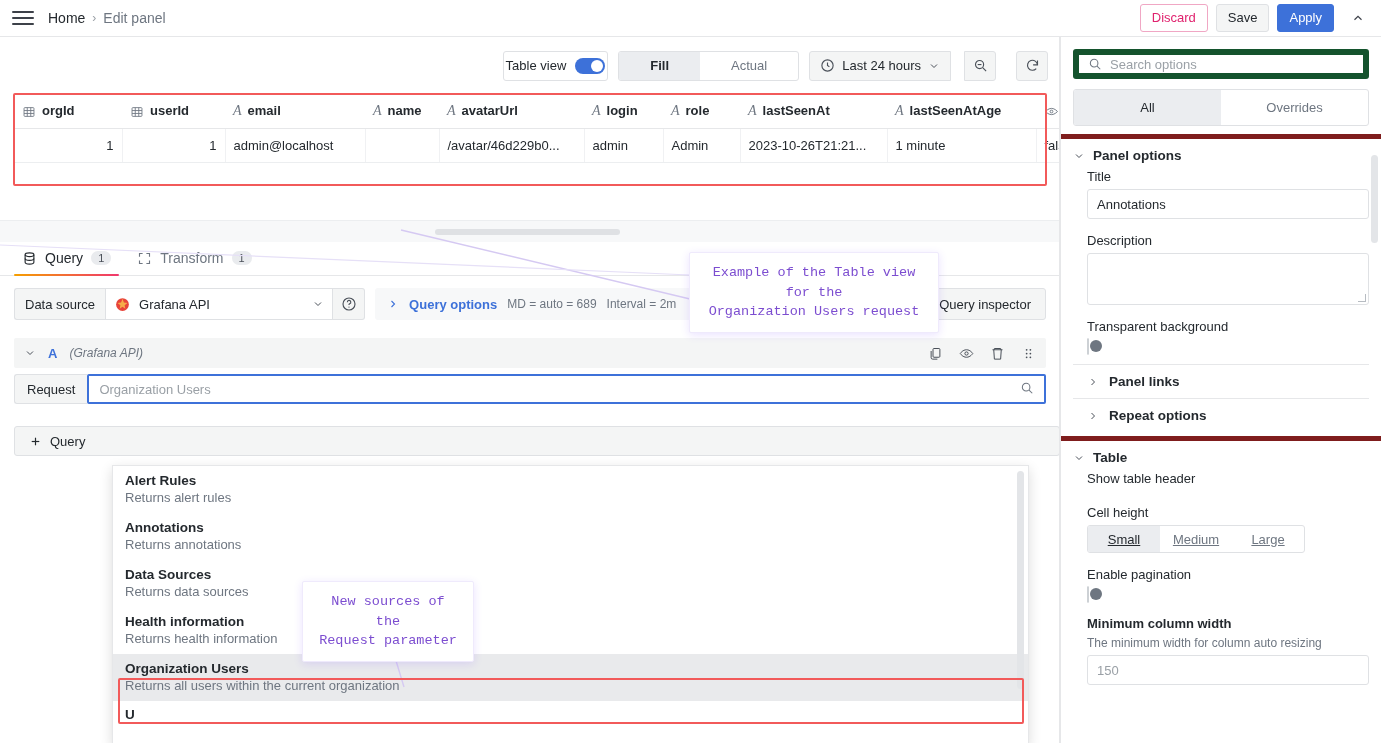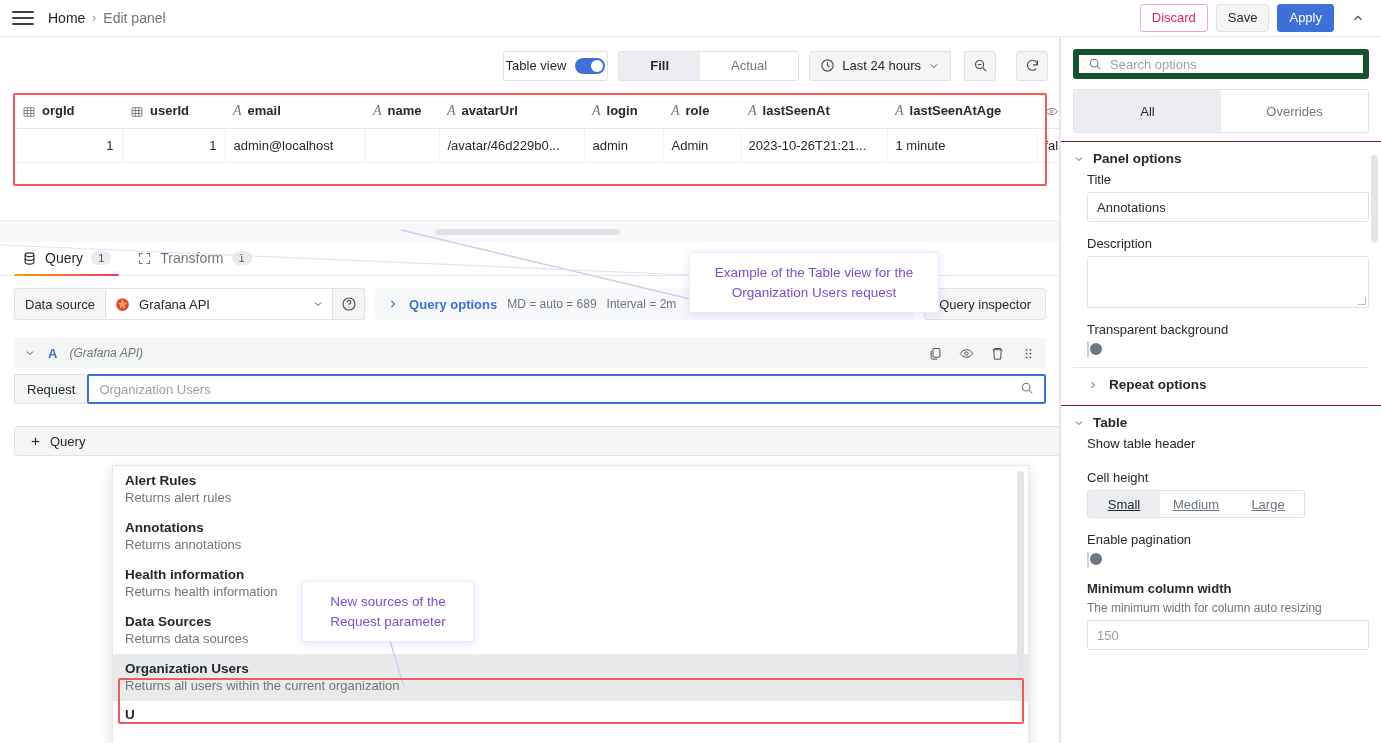--- a/index.html
+++ b/index.html
@@ -105,30 +105,30 @@
 
   
   .dropdown { position:absolute; left:112px; top:428px; width:917px; height:280px; background:#fff; border:1px solid #e6e7e9; box-shadow:0 4px 12px rgba(0,0,0,.14); overflow:hidden; z-index:30;}
   .dd-item { padding:7px 12px 8px 12px; cursor:pointer;}
   .dd-item .t { font-size:13.5px; font-weight:600; color:#24292e; }
   .dd-item .d { font-size:13px; color:#6e7681; margin-top:2px;}
   .dd-item.sel { background:#e9eaec; }
   .dd-scroll { position:absolute; right:4px; top:5px; width:7px; height:218px; border-radius:4px; background:#e3e5e8;}
 
   
-  .callout { position:absolute; background:#fff; border:1px solid #efeafc; box-shadow:0 2px 8px rgba(124,77,255,.16); color:#7c4dd0; font-family:Liberation Sans, sans-serif; font-size:13.5px; text-align:center; padding:10px 14px; line-height:1.45; z-index:40; border-radius:2px;}
+  .callout { position:absolute; background:#fff; border:1px solid #efeafc; box-shadow:0 2px 8px rgba(124,77,255,.16); color:#7c4dd0; font-family:Liberation Mono, monospace; font-size:13.5px; text-align:center; padding:10px 14px; line-height:1.45; z-index:40; border-radius:2px;}
   .leader { position:absolute; z-index:35; pointer-events:none;}
 
   
   .rs-search { margin:12px 12px 10px 12px; height:30px; border:6px solid #14532d; border-radius:3px; display:flex; align-items:center; gap:8px; padding:0 9px;}
   .rs-search span.ph { color:#9aa0a6; font-size:13px;}
-  .rs-seg { margin:0 12px 8px 12px; display:flex; border:1px solid #dfe1e4; border-radius:3px; overflow:hidden; height:44px;}
+  .rs-seg { margin:0 12px 8px 12px; display:flex; border:1px solid #dfe1e4; border-radius:3px; overflow:hidden; height:37px;}
   .rs-seg > div { flex:1; display:flex; align-items:center; justify-content:center; font-size:13px; color:#6e7681; cursor:pointer;}
   .rs-seg > div.active { background:#ebedf0; color:#24292e; }
-  .rs-sect { border-top:1px solid #7f1d1d; padding:9px 12px 2px 12px; display:flex; align-items:center; gap:8px; cursor:pointer;}
+  .rs-sect { border-top:5px solid #7f1d1d; padding:9px 12px 2px 12px; display:flex; align-items:center; gap:8px; cursor:pointer;}
   .rs-sect .ttl { font-weight:600; font-size:13.5px; color:#24292e;}
   .rs-field { padding:4px 12px 10px 26px;}
   .rs-lab { font-size:13px; color:#24292e; margin-bottom:5px;}
   .rs-sub { font-size:12px; color:#6e7681; margin-bottom:5px;}
   .rs-input { height:30px; border:1px solid #dfe1e4; border-radius:3px; display:flex; align-items:center; padding:0 9px; font-size:13px; background:#fff;}
   .rs-input.ph { color:#9aa0a6;}
   .rs-textarea { height:52px; border:1px solid #dfe1e4; border-radius:3px; background:#fff; position:relative;}
   .rs-textarea:after{ content:""; position:absolute; right:2px; bottom:2px; width:7px; height:7px; border-right:1px solid #b7bcc2; border-bottom:1px solid #b7bcc2;}
   .rs-coll { margin:0 12px; border-top:1px solid #e6e7e9; padding:9px 0 9px 14px; display:flex; align-items:center; gap:10px; cursor:pointer;}
   .rs-coll .ttl { font-weight:600; font-size:13.5px;}
@@ -379,26 +379,26 @@
       <div id="dd-list">
           <div class="dd-item">
             <div class="t">Alert Rules</div>
             <div class="d">Returns alert rules</div>
           </div>
           <div class="dd-item">
             <div class="t">Annotations</div>
             <div class="d">Returns annotations</div>
           </div>
           <div class="dd-item">
+            <div class="t">Data Sources</div>
+            <div class="d">Returns data sources</div>
+          </div>
+          <div class="dd-item">
             <div class="t">Health information</div>
             <div class="d">Returns health information</div>
-          </div>
-          <div class="dd-item">
-            <div class="t">Data Sources</div>
-            <div class="d">Returns data sources</div>
           </div>
           <div class="dd-item sel">
             <div class="t">Organization Users</div>
             <div class="d">Returns all users within the current organization</div>
           </div>
           <div class="dd-item" style="padding-top: 6px; height: 20px; overflow: hidden;">
             <div class="t">U</div>
           </div>
         </div>
       <div class="dd-scroll"></div>
@@ -455,20 +455,26 @@
 
     <div class="rs-field">
       <div class="rs-lab">Transparent background</div>
       <span class="toggle off"><i></i></span>
     </div>
 
     <div class="rs-coll">
       <svg width="12" height="12" viewBox="0 0 24 24" fill="none" stroke="#4a5059" stroke-width="2">
           <polyline points="9,6 15,12 9,18"></polyline>
         </svg>
+      <span class="ttl">Panel links</span>
+    </div>
+    <div class="rs-coll">
+      <svg width="12" height="12" viewBox="0 0 24 24" fill="none" stroke="#4a5059" stroke-width="2">
+          <polyline points="9,6 15,12 9,18"></polyline>
+        </svg>
       <span class="ttl">Repeat options</span>
     </div>
 
     <div class="rs-sect" style="margin-top:4px;">
       <svg width="12" height="12" viewBox="0 0 24 24" fill="none" stroke="#4a5059" stroke-width="2">
           <polyline points="6,9 12,15 18,9"></polyline>
         </svg>
       <span class="ttl">Table</span>
     </div>
 

